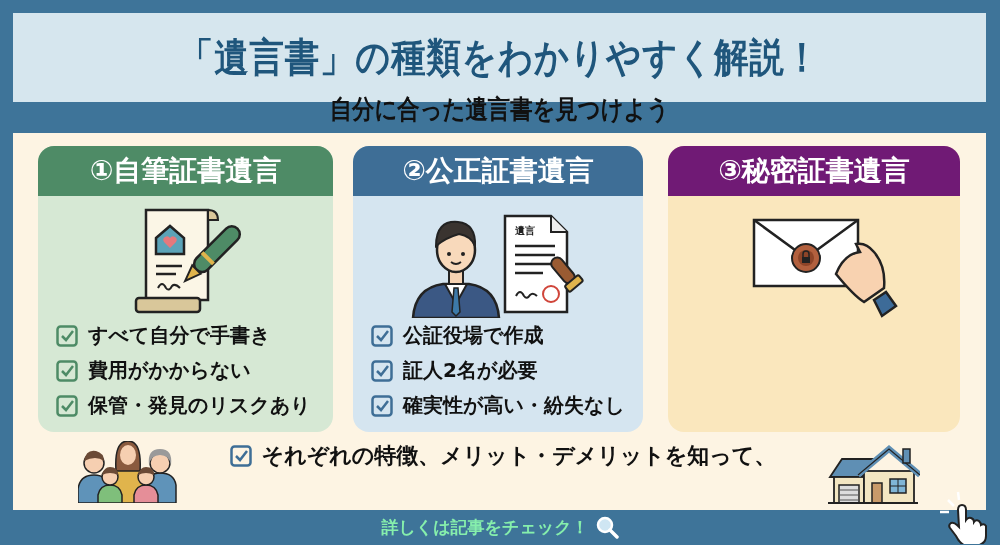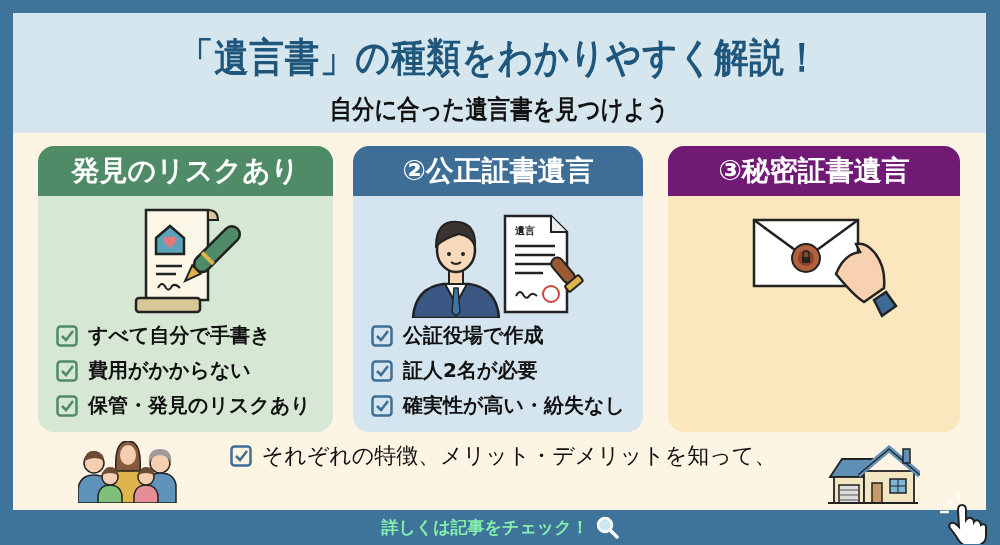--- a/index.html
+++ b/index.html
@@ -3,21 +3,21 @@
   <meta charset="utf-8">
   <style>
     * { box-sizing: border-box; margin: 0; padding: 0; }
     html, body { width: 1000px; height: 545px; overflow: hidden; }
     body {
       background: #3e7499;
       font-family: "DejaVu Sans", "Liberation Sans", sans-serif;
       position: relative;
     }
     .header {
-      position: absolute; left: 13px; top: 13px; width: 973px; height: 120px;
+      position: absolute; left: 13px; top: 13px; width: 973px; height: 89px;
       background: #d6e6ee;
       text-align: center;
     }
     .title {
       position: absolute; left: 0; right: 0; top: 20px;
       font-size: 40px; font-weight: bold; color: #1f567c;
       letter-spacing: 1px; line-height: 48px;
       transform: scaleX(0.86); transform-origin: center;
     }
     .subtitle {
@@ -46,21 +46,21 @@
     .card-3 .card-head { background: #701a75; }
     .card-icon { position: absolute; left: 0; right: 0; top: 56px; height: 116px; display: flex; justify-content: center; }
     .card-list { position: absolute; left: 18px; top: 172px; list-style: none; }
     .card-list li {
       display: flex; align-items: center; height: 35px;
       font-size: 20px; font-weight: bold; color: #111; white-space: nowrap;
     }
     .chk { width: 22px; height: 22px; margin-right: 10px; flex-shrink: 0; }
     .footer-msg {
       position: absolute; left: 190px; top: 308px; width: 600px; text-align: center;
-      font-size: 22px; font-weight: normal; color: #111; line-height: 30px;
+      font-size: 22px; font-weight: bold; color: #111; line-height: 30px;
     }
     .footer-msg .line1 { display: flex; align-items: center; justify-content: center; }
     .family { position: absolute; left: 65px; top: 308px; }
     .house { position: absolute; left: 815px; top: 312px; }
     .bottom-link {
       position: absolute; left: 0; right: 0; top: 513px; height: 28px;
       display: flex; align-items: center; justify-content: center;
       color: #86efac; font-size: 17px; font-weight: bold;
     }
     .bottom-link svg { margin-left: 6px; }
@@ -70,21 +70,21 @@
 <body>
 
 <div class="header">
   <h1 class="title">「遺言書」の種類をわかりやすく解説！</h1>
   <h2 class="subtitle">自分に合った遺言書を見つけよう</h2>
 </div>
 
 <div class="panel">
 
   <div class="card card-1">
-    <div class="card-head">発見のリスクあり</div>
+    <div class="card-head">①自筆証書遺言</div>
     <div class="card-icon">
       <svg width="140" height="112" viewBox="0 0 140 112">
         <path d="M30 8 H92 V98 H30 Z" fill="#fbf6e6" stroke="#222" stroke-width="2.5"></path>
         <path d="M92 8 q10 0 10 10 h-10 z" fill="#d9c79a" stroke="#222" stroke-width="2"></path>
         <rect x="20" y="96" width="64" height="14" rx="3" fill="#d9c79a" stroke="#222" stroke-width="2.5"></rect>
         <path d="M40 36 L54 24 L68 36 V52 H40 Z" fill="#5ba3b8" stroke="#222" stroke-width="2.5"></path>
         <path d="M54 46 l-6 -6 a3.5 3.5 0 0 1 6 -4 a3.5 3.5 0 0 1 6 4 z" fill="#e5787c"></path>
         <line x1="40" y1="64" x2="66" y2="64" stroke="#222" stroke-width="2.5"></line>
         <line x1="40" y1="72" x2="60" y2="72" stroke="#222" stroke-width="2.5"></line>
         <path d="M42 86 q4 -8 8 0 q3 4 6 -2 q3 -3 8 2" fill="none" stroke="#222" stroke-width="2"></path>

